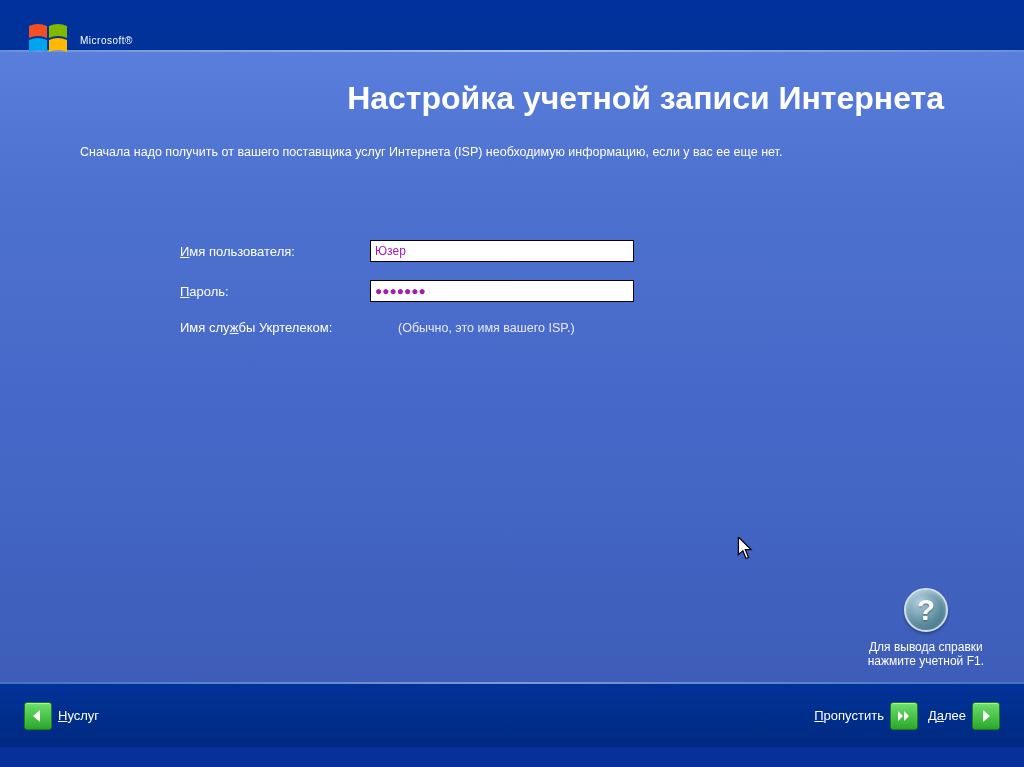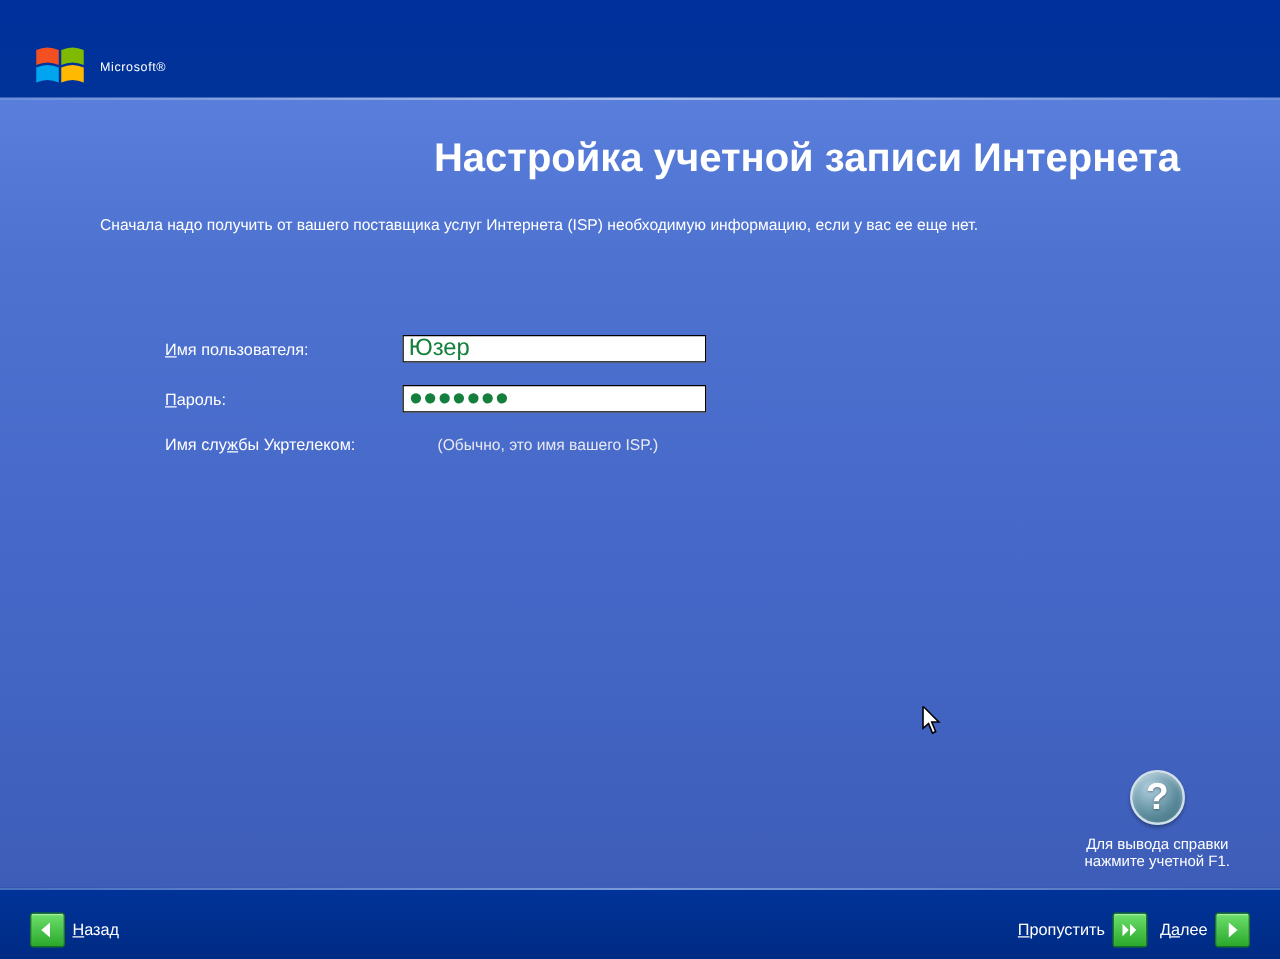--- a/index.html
+++ b/index.html
@@ -9,21 +9,21 @@
     }
     body {
       width: 1024px;
       height: 767px;
       font-family: Tahoma, Arial, sans-serif;
       background: #07309b;
       overflow: hidden;
       position: relative;
     }
     .header {
-      height: 78px;
+      height: 50px;
       background: linear-gradient(to bottom, #00309c 0%, #003399 100%);
       display: flex;
       align-items: center;
       padding-left: 28px;
       padding-top: 28px;
     }
     .logo-flag {
       width: 42px;
       height: 38px;
       position: relative;
@@ -71,44 +71,44 @@
       font-size: 32px;
       font-weight: bold;
       margin-bottom: 28px;
       text-align: right;
     }
     .subtitle {
       font-size: 12.5px;
       margin-bottom: 81px;
     }
     .form-area {
-      margin-left: 52px;
+      margin-left: 100px;
     }
     .form-row {
       display: flex;
       align-items: center;
       margin-bottom: 18px;
       font-size: 13px;
     }
     .form-label {
       width: 190px;
       text-align: left;
     }
     .form-label .ul {
       text-decoration: underline;
     }
     .form-input {
-      width: 243px;
+      width: 264px;
       height: 22px;
       background: white;
       border: 1px solid #000;
       font-family: Tahoma, sans-serif;
-      font-size: 19px;
+      font-size: 12px;
       padding: 0 4px;
-      color: #15803d;
+      color: #a21caf;
     }
     .form-hint {
       margin-left: 28px;
       font-size: 12.5px;
       color: #e8e8f0;
     }
     .help-area {
       position: absolute;
       right: 40px;
       bottom: 14px;
@@ -239,21 +239,21 @@
 <div class="divider-bottom"></div>
 
 <div class="footer">
   <div class="footer-left">
     <div class="footer-btn">
       <div class="nav-icon">
         <svg viewBox="0 0 18 18">
             <path d="M11 3 L4 9 L11 15 Z" fill="white"></path>
           </svg>
       </div>
-      <span class="lbl"><span class="ul">Н</span><span>азад</span></span>
+      <span class="lbl"><span class="ul">Н</span><span>услуг</span></span>
     </div>
   </div>
   <div class="footer-right">
     <div class="footer-btn">
       <span class="lbl"><span class="ul">П</span><span>ропустить</span></span>
       <div class="nav-icon">
         <svg viewBox="0 0 18 18">
             <path d="M3 4 L8 9 L3 14 Z M9 4 L14 9 L9 14 Z" fill="white"></path>
           </svg>
       </div>

